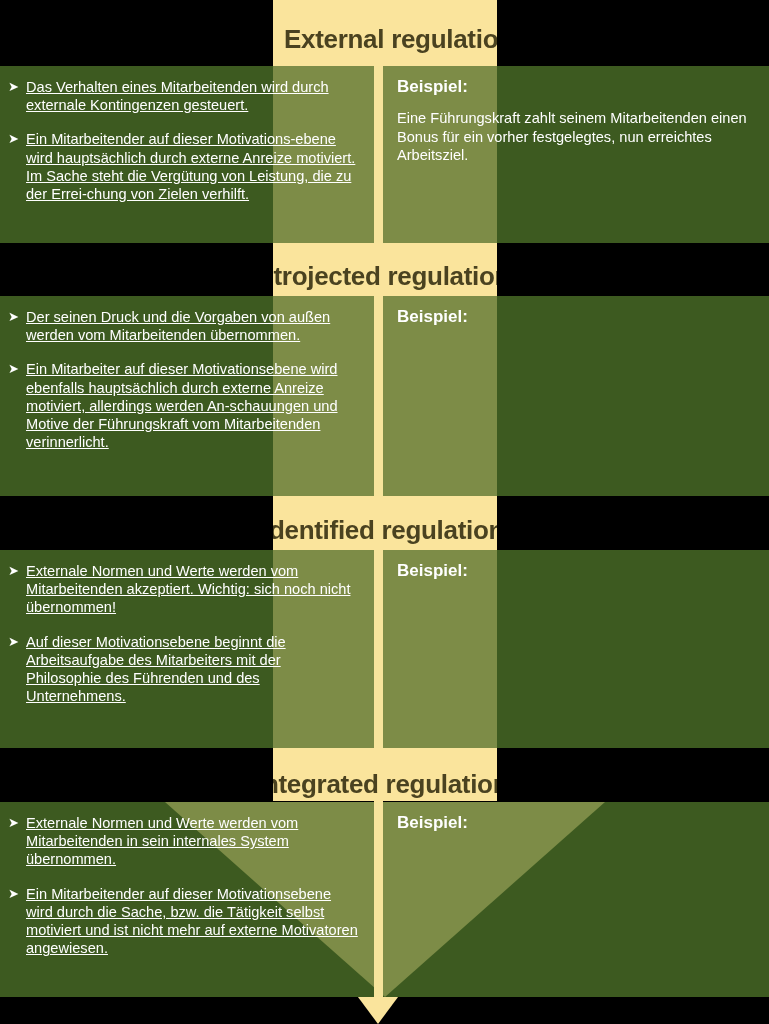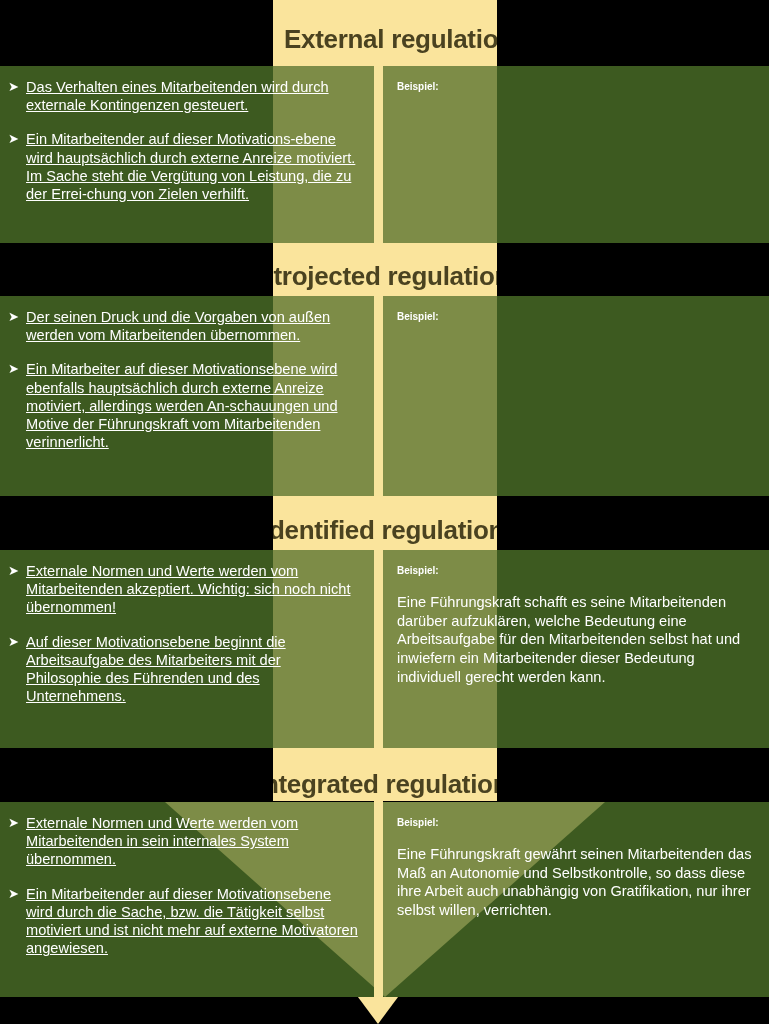--- a/index.html
+++ b/index.html
@@ -132,21 +132,21 @@
   .bullet-mark {
     flex: 0 0 18px;
     color: #ffffff;
     font-size: 13px;
     line-height: 18.2px;
   }
   .bullet-text { flex: 1 1 auto; text-decoration: underline; }
 
   .ex-label {
     color: #ffffff;
-    font-size: 10px;
+    font-size: 17px;
     font-weight: bold;
     line-height: 18.2px;
     margin-bottom: 13px;
   }
   .ex-body {
     color: #ffffff;
     font-size: 14.6px;
     line-height: 18.6px;
   }
 
@@ -180,20 +180,21 @@
           <span class="bullet-mark">➤</span>
           <span class="bullet-text">Das Verhalten eines Mitarbeitenden wird durch externale Kontingenzen gesteuert.</span>
         </div>
         <div class="bullet">
           <span class="bullet-mark">➤</span>
           <span class="bullet-text">Ein Mitarbeitender auf dieser Motivations-ebene wird hauptsächlich durch externe Anreize motiviert. Im Sache steht die Vergütung von Leistung, die zu der Errei-chung von Zielen verhilft.</span>
         </div>
       </div>
       <div class="col-right">
         <div class="ex-label">Beispiel:</div>
+        <div class="ex-body">Eine Führungskraft zahlt seinem Mitarbeitenden einen Bonus für ein vorher festgelegtes, nun erreichtes Arbeitsziel.</div>
       </div>
     </div>
   </div>
 
   <div class="header h2" style="top:249px;">
     <span class="header-text">Introjected regulation</span>
   </div>
   <div class="panel" style="top:296px; height:200px;">
     <div class="panel-inner">
       <div class="band-overlay"></div>
@@ -226,21 +227,20 @@
           <span class="bullet-mark">➤</span>
           <span class="bullet-text">Externale Normen und Werte werden vom Mitarbeitenden akzeptiert. Wichtig: sich noch nicht übernommen!</span>
         </div>
         <div class="bullet">
           <span class="bullet-mark">➤</span>
           <span class="bullet-text">Auf dieser Motivationsebene beginnt die Arbeitsaufgabe des Mitarbeiters mit der Philosophie des Führenden und des Unternehmens.</span>
         </div>
       </div>
       <div class="col-right">
         <div class="ex-label">Beispiel:</div>
-        <div class="ex-body">Eine Führungskraft schafft es seine Mitarbeitenden darüber aufzuklären, welche Bedeutung eine Arbeitsaufgabe für den Mitarbeitenden selbst hat und inwiefern ein Mitarbeitender dieser Bedeutung individuell gerecht werden kann.</div>
       </div>
     </div>
   </div>
 
   <div class="header h4" style="top:757px;">
     <span class="header-text">Integrated regulation</span>
   </div>
   <div class="panel" style="top:802px; height:195px;">
     <div class="panel-inner">
       <svg class="big-triangle" viewBox="0 0 769 195" preserveAspectRatio="none">
@@ -252,18 +252,17 @@
           <span class="bullet-mark">➤</span>
           <span class="bullet-text">Externale Normen und Werte werden vom Mitarbeitenden in sein internales System übernommen.</span>
         </div>
         <div class="bullet">
           <span class="bullet-mark">➤</span>
           <span class="bullet-text">Ein Mitarbeitender auf dieser Motivationsebene wird durch die Sache, bzw. die Tätigkeit selbst motiviert und ist nicht mehr auf externe Motivatoren angewiesen.</span>
         </div>
       </div>
       <div class="col-right">
         <div class="ex-label">Beispiel:</div>
-        <div class="ex-body">Eine Führungskraft gewährt seinen Mitarbeitenden das Maß an Autonomie und Selbstkontrolle, so dass diese ihre Arbeit auch unabhängig von Gratifikation, nur ihrer selbst willen, verrichten.</div>
       </div>
     </div>
   </div>
 
 </div>
 
 </body></html>

